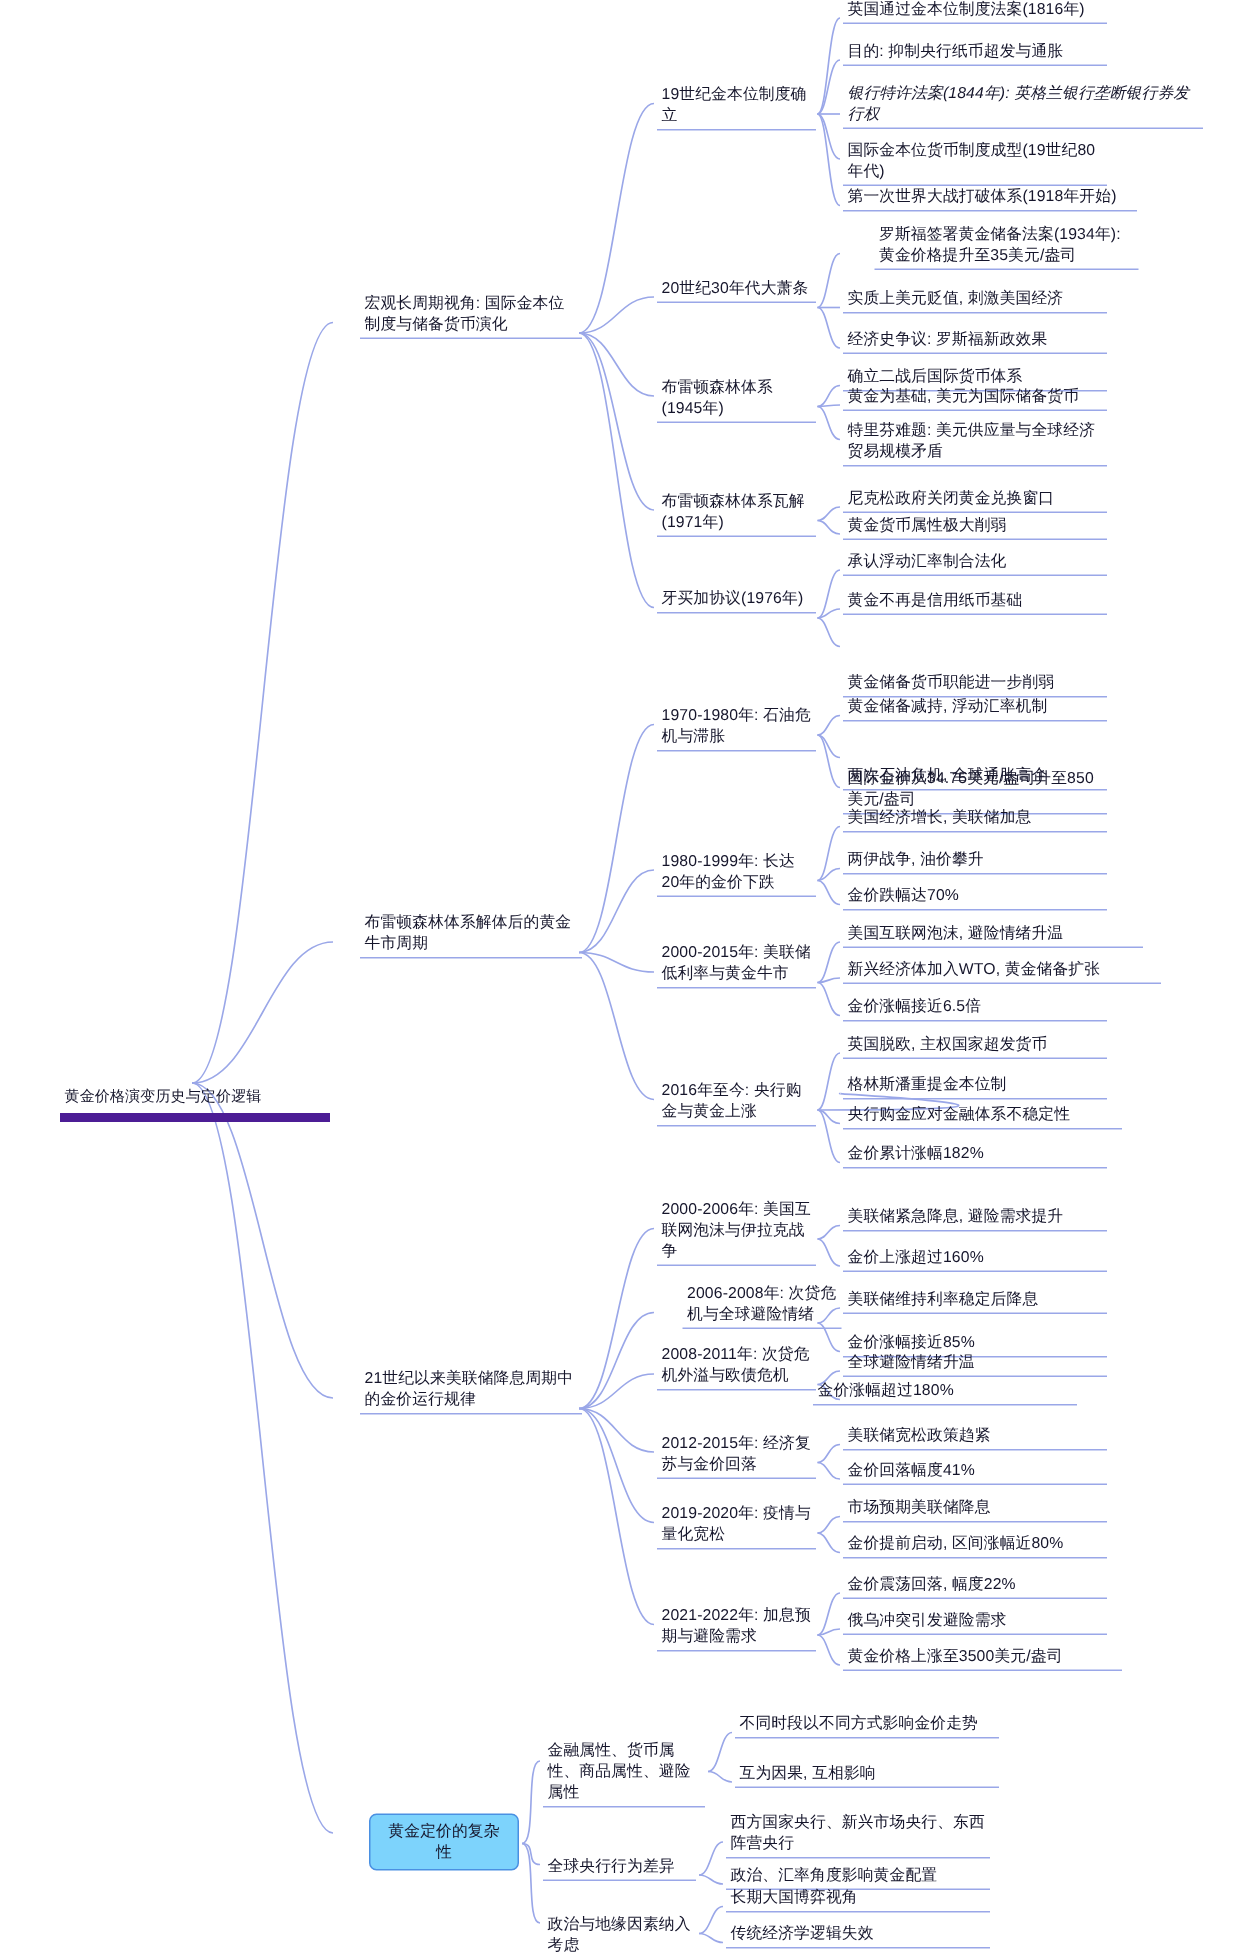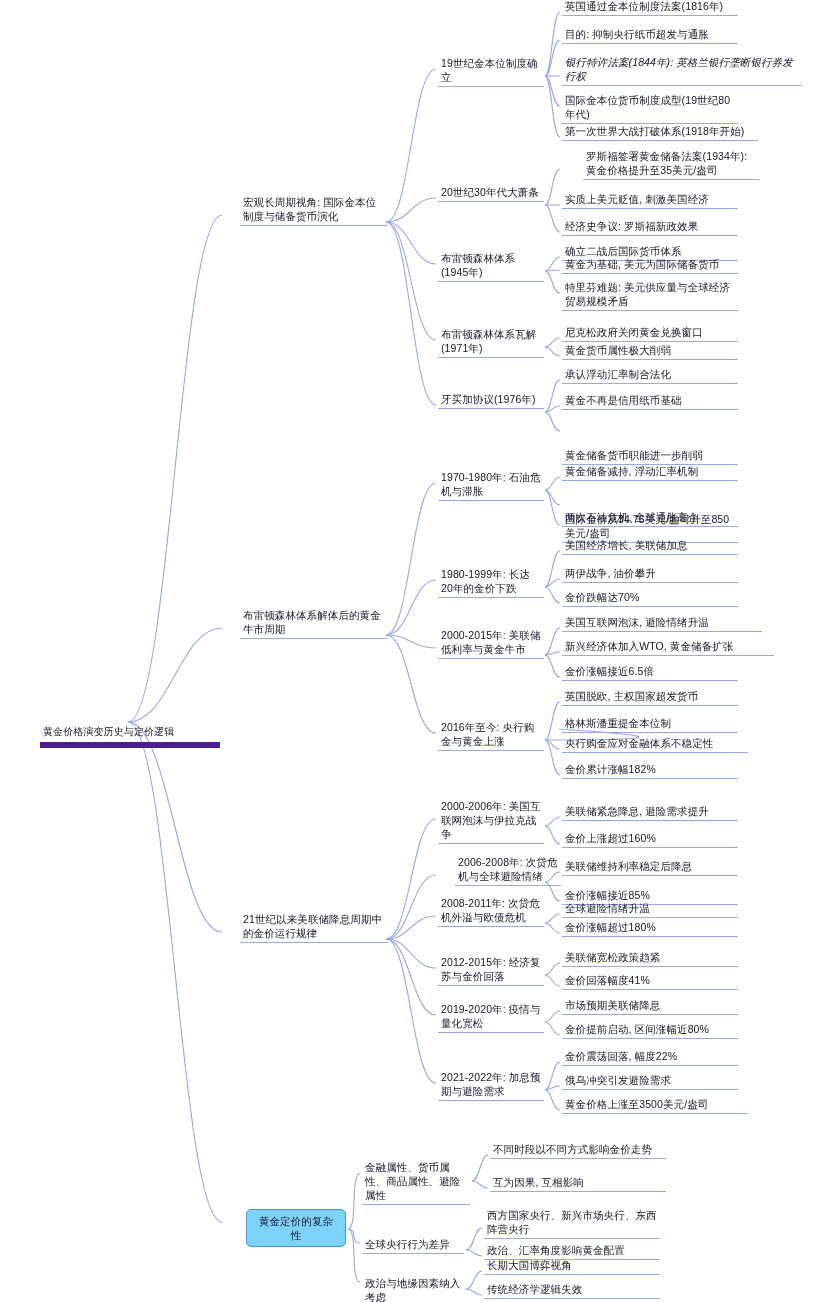--- a/index.html
+++ b/index.html
@@ -224,21 +224,21 @@
   <div class="node" style="left:438px; top:1001px; width:106px;">2019-2020年: 疫情与量化宽松</div>
   <div class="node" style="left:438px; top:1069px; width:106px;">2021-2022年: 加息预期与避险需求</div>
 
   <div class="node" style="left:562px; top:803px; width:176px;">美联储紧急降息, 避险需求提升</div>
   <div class="node" style="left:562px; top:830px; width:176px;">金价上涨超过160%</div>
 
   <div class="node" style="left:562px; top:858px; width:176px;">美联储维持利率稳定后降息</div>
   <div class="node" style="left:562px; top:887px; width:176px;">金价涨幅接近85%</div>
 
   <div class="node" style="left:562px; top:900px; width:176px;">全球避险情绪升温</div>
-  <div class="node" style="left:562px; top:919px; width:176px;">金价涨幅超过180%</div>
+  <div class="node" style="left:542px; top:919px; width:176px;">金价涨幅超过180%</div>
 
   <div class="node" style="left:562px; top:949px; width:176px;">美联储宽松政策趋紧</div>
   <div class="node" style="left:562px; top:972px; width:176px;">金价回落幅度41%</div>
 
   <div class="node" style="left:562px; top:997px; width:176px;">市场预期美联储降息</div>
   <div class="node" style="left:562px; top:1021px; width:176px;">金价提前启动, 区间涨幅近80%</div>
 
   <div class="node" style="left:562px; top:1048px; width:176px;">金价震荡回落, 幅度22%</div>
   <div class="node" style="left:562px; top:1072px; width:176px;">俄乌冲突引发避险需求</div>
   <div class="node" style="left:562px; top:1096px; width:186px;">黄金价格上涨至3500美元/盎司</div>

